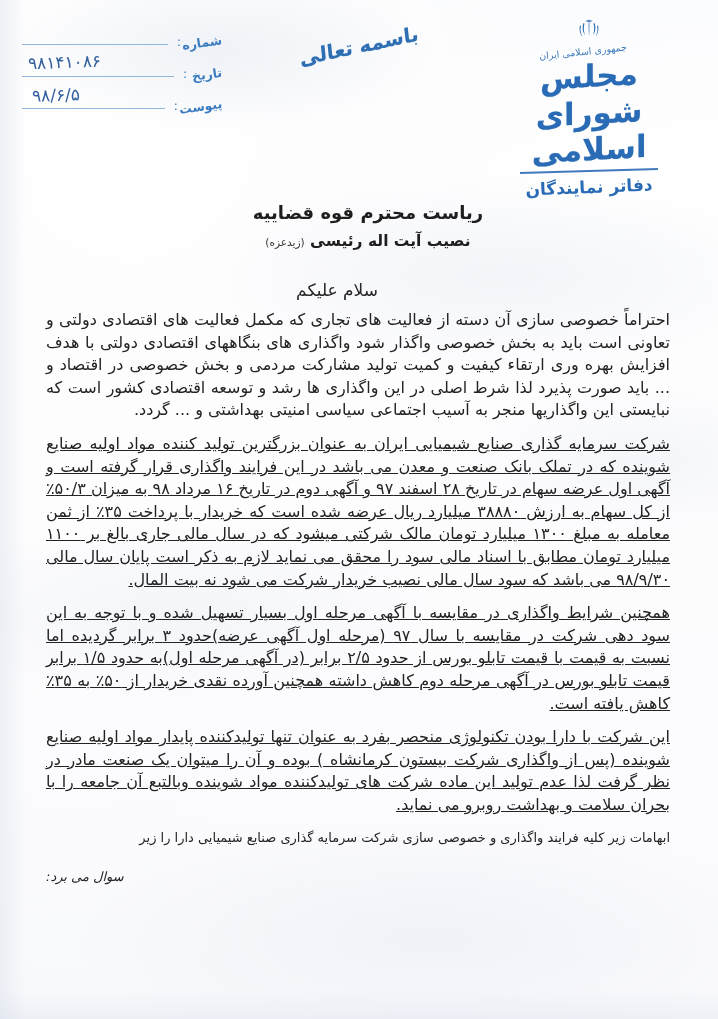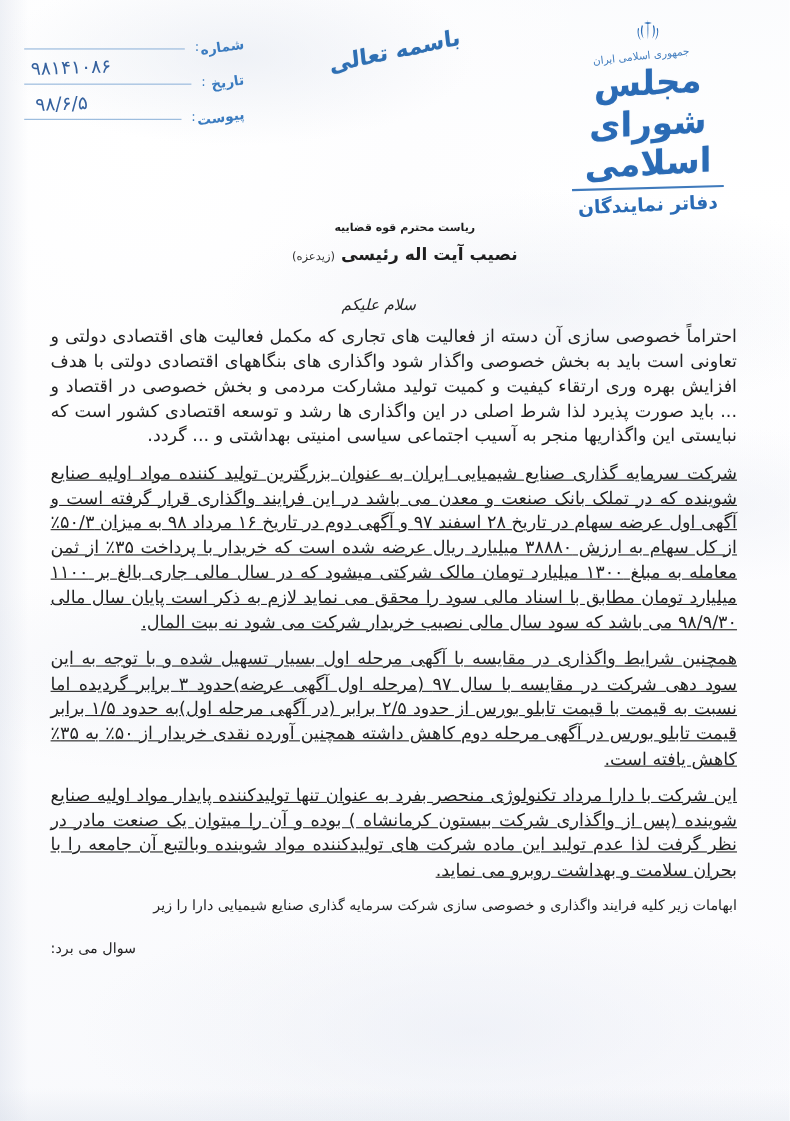--- a/index.html
+++ b/index.html
@@ -177,21 +177,21 @@
     padding: 0 40px 0 40px;
     direction: rtl;
   }
 
   .addressee {
     text-align: center;
     margin: 12px 0 0 0;
     padding-left: 18px;
   }
   .addr-line1 {
-    font-size: 10px;
+    font-size: 18px;
     font-weight: bold;
     color: #1e1e1e;
     letter-spacing: -.2px;
     margin-bottom: 9px;
   }
   .addr-line2 {
     font-size: 15.5px;
     font-weight: bold;
     color: #1e1e1e;
     letter-spacing: -.2px;
@@ -199,23 +199,22 @@
   .addr-honorific {
     font-size: 10.5px;
     font-weight: normal;
     color: #333;
     text-align: center;
   }
 
   .salutation {
     margin: 30px 0 9px 0;
     padding-right: 300px;
-    font-size: 14px;
+    font-size: 17px;
     color: #262626;
-    font-style: italic;
   }
 
   .para {
     font-size: 16px;
     line-height: 22.6px;
     text-align: justify;
     text-align-last: right;
     color: #232323;
     margin: 0 0 3px 0;
     padding: 0 8px 0 6px;
@@ -233,20 +232,21 @@
     text-align-last: right;
     margin-top: 11px;
   }
   .closing-tail {
     font-size: 13px;
     line-height: 22.6px;
     color: #232323;
     text-align: left;
     padding-left: 6px;
     margin-top: 16px;
+    font-style: italic;
   }
 </style>
 </head>
 <body>
 
 <div class="page">
   <div class="layer">
 
     <div class="header">
 
@@ -303,21 +303,21 @@
           <span>نصیب آیت اله رئیسی</span>
           <span class="addr-honorific">(زیدعزه)</span>
         </div>
       </div>
 
       <div class="salutation">سلام علیکم</div>
 
       <p class="para">احتراماً خصوصی سازی آن دسته از فعالیت های تجاری که مکمل فعالیت های اقتصادی دولتی و تعاونی است باید به بخش خصوصی واگذار شود واگذاری های بنگاههای اقتصادی دولتی با هدف افزایش بهره وری ارتقاء کیفیت و کمیت تولید مشارکت مردمی و بخش خصوصی در اقتصاد و ... باید صورت پذیرد لذا شرط اصلی در این واگذاری ها رشد و توسعه اقتصادی کشور است که نبایستی این واگذاریها منجر به آسیب اجتماعی سیاسی امنیتی بهداشتی و ... گردد.</p>
       <p class="para para-gap">شرکت سرمایه گذاری صنایع شیمیایی ایران به عنوان بزرگترین تولید کننده مواد اولیه صنایع شوینده که در تملک بانک صنعت و معدن می باشد در این فرایند واگذاری قرار گرفته است و آگهی اول عرضه سهام در تاریخ ۲۸ اسفند ۹۷ و آگهی دوم در تاریخ ۱۶ مرداد ۹۸ به میزان ۵۰/۳٪ از کل سهام به ارزش ۳۸۸۸۰ میلیارد ریال عرضه شده است که خریدار با پرداخت ۳۵٪ از ثمن معامله به مبلغ ۱۳۰۰ میلیارد تومان مالک شرکتی میشود که در سال مالی جاری بالغ بر ۱۱۰۰ میلیارد تومان مطابق با اسناد مالی سود را محقق می نماید لازم به ذکر است پایان سال مالی ۹۸/۹/۳۰ می باشد که سود سال مالی نصیب خریدار شرکت می شود نه بیت المال.</p>
       <p class="para para-gap">همچنین شرایط واگذاری در مقایسه با آگهی مرحله اول بسیار تسهیل شده و با توجه به این سود دهی شرکت در مقایسه با سال ۹۷ (مرحله اول آگهی عرضه)حدود ۳ برابر گردیده اما نسبت به قیمت با قیمت تابلو بورس از حدود ۲/۵ برابر (در آگهی مرحله اول)به حدود ۱/۵ برابر قیمت تابلو بورس در آگهی مرحله دوم کاهش داشته همچنین آورده نقدی خریدار از ۵۰٪ به ۳۵٪ کاهش یافته است.</p>
-      <p class="para para-gap">این شرکت با دارا مرداد تکنولوژی منحصر بفرد به عنوان تنها تولیدکننده پایدار مواد اولیه صنایع شوینده (پس از واگذاری شرکت بیستون کرمانشاه ) بوده و آن را میتوان یک صنعت مادر در نظر گرفت لذا عدم تولید این ماده شرکت های تولیدکننده مواد شوینده وبالتبع آن جامعه را با بحران سلامت و بهداشت روبرو می نماید.</p>
+      <p class="para para-gap">این شرکت با دارا بودن تکنولوژی منحصر بفرد به عنوان تنها تولیدکننده پایدار مواد اولیه صنایع شوینده (پس از واگذاری شرکت بیستون کرمانشاه ) بوده و آن را میتوان یک صنعت مادر در نظر گرفت لذا عدم تولید این ماده شرکت های تولیدکننده مواد شوینده وبالتبع آن جامعه را با بحران سلامت و بهداشت روبرو می نماید.</p>
 
       <p class="closing">ابهامات زیر کلیه فرایند واگذاری و خصوصی سازی شرکت سرمایه گذاری صنایع شیمیایی دارا را زیر</p>
       <p class="closing-tail">سوال می برد:</p>
 
     </div>
 
   </div>
 </div>
 
 </body></html>

